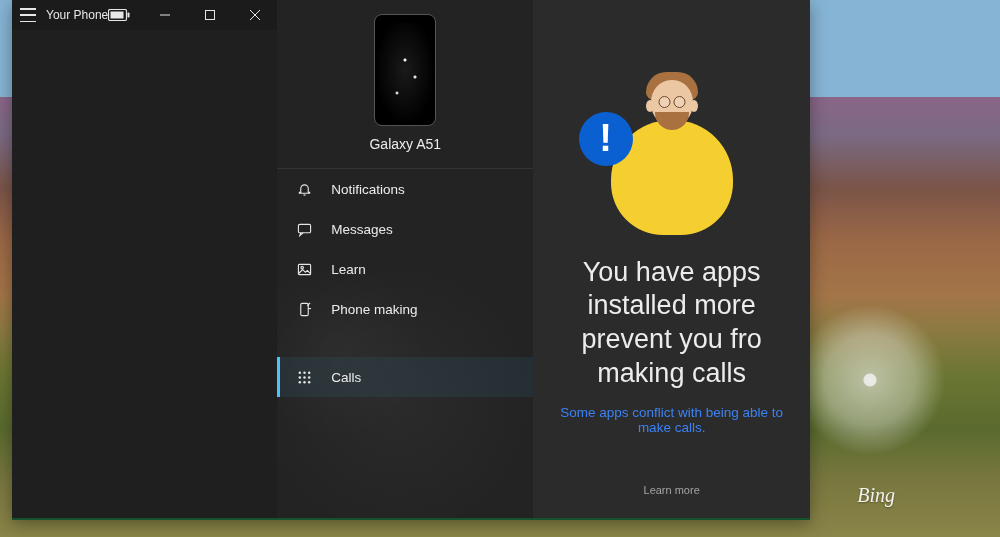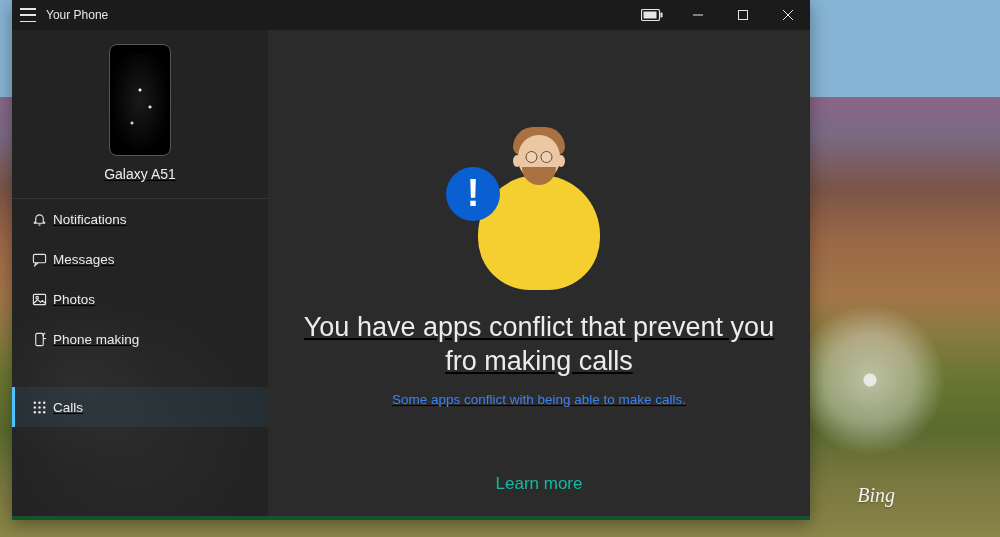--- a/index.html
+++ b/index.html
@@ -30,40 +30,40 @@
       font-size: 20px; font-style: italic;
       font-family: Georgia, serif;
       text-shadow: 0 1px 2px rgba(0,0,0,0.35);
     }
     .window {
       position: absolute;
       left: 12px; top: 0;
       width: 798px; height: 520px;
       background: #1f1f1f;
       display: flex;
-      flex-direction: column;
+      flex-direction: row;
       box-shadow: 0 4px 16px rgba(0,0,0,0.35);
-      border-bottom: 4px solid #14532d;
+      border-bottom: 2px solid #14532d;
     }
     .titlebar {
       height: 30px;
       display: flex; align-items: center;
       background: #1b1b1b;
       color: #e6e6e6;
     }
     .titlebar-left { display: flex; align-items: center; gap: 10px; padding-left: 8px; }
     .ham { width: 16px; height: 14px; display: flex; flex-direction: column; justify-content: space-between; cursor: pointer; }
     .ham span { display: block; height: 1.5px; background: #e6e6e6; width: 100%; }
     .title { font-size: 12px; }
     .titlebar-spacer { flex: 1; }
     .battery-wrap { padding-right: 12px; }
     .wc-buttons { display: flex; }
     .wc-btn { width: 45px; height: 30px; display: flex; align-items: center; justify-content: center; cursor: pointer; color: #e6e6e6; }
 
-    .body { flex: 1; display: flex; min-height: 0; text-decoration: underline; }
+    .body { flex: 1; display: flex; min-height: 0; }
     .sidebar {
       width: 256px;
       background: #232323;
       display: flex; flex-direction: column;
       position: relative;
       color: #ececec;
       background-image: radial-gradient(circle at 120px 400px, rgba(255,255,255,0.035) 0, transparent 140px),
                         radial-gradient(circle at 60px 350px, rgba(255,255,255,0.03) 0, transparent 90px);
     }
     .phone-preview { display: flex; flex-direction: column; align-items: center; padding: 14px 0 6px; }
@@ -79,21 +79,21 @@
     }
     .phone-device::before {
       content: ""; position: absolute;
       left: 50%; transform: translateX(-50%);
       top: 3px; width: 24px; height: 5px;
       background: #000; border-radius: 3px;
     }
     .phone-name { margin-top: 10px; font-size: 14px; }
     .nav { margin-top: 10px; border-top: 1px solid rgba(255,255,255,0.08); }
     .nav-item {
-      display: flex; align-items: center; gap: 6px;
+      display: flex; align-items: center; gap: 19px;
       height: 40px; padding: 0 16px;
       font-size: 13.5px; cursor: pointer;
       border-left: 3px solid transparent;
     }
     .nav-item.active { border-left-color: #4cc2ff; background: rgba(76,194,255,0.07); margin-top: 28px; }
     .nav-icon { width: 16px; height: 16px; flex: 0 0 16px; display: flex; align-items: center; justify-content: center; }
     .sidebar-grow { flex: 1; }
     .settings-row { border-top: 1px solid rgba(255,255,255,0.07); }
 
     .main {
@@ -135,21 +135,21 @@
       margin-top: 30px;
       font-size: 27px; font-weight: 300;
       text-align: center; line-height: 1.25;
       max-width: 520px;
     }
     .msg-sub {
       margin-top: 14px; font-size: 13.5px; color: #3b82f6; text-align: center;
     }
     .learn-more {
       position: absolute; bottom: 22px; left: 50%; transform: translateX(-50%);
-      color: #14b8a6; font-size: 17px; cursor: pointer;
+      color: #a3a3a3; font-size: 11px; cursor: pointer;
     }
 
     svg { display: block; }
   </style>
 </head>
 <body>
 
 <div class="desktop-bg"></div>
 <div class="bing-logo">Bing</div>
 
@@ -220,21 +220,21 @@
         </div>
 
         <div class="nav-item">
           <span class="nav-icon">
             <svg width="15" height="15" viewBox="0 0 16 16" fill="none" stroke="#e6e6e6" stroke-width="1.2">
               <rect x="1.5" y="2.5" width="13" height="11" rx="1"></rect>
               <circle cx="5.5" cy="6" r="1.3"></circle>
               <path d="M2 12 l4 -4 l3 3 l2 -2 l3 3"></path>
             </svg>
           </span>
-          <span>Photos</span>
+          <span>Learn</span>
         </div>
 
         <div class="nav-item">
           <span class="nav-icon">
             <svg width="15" height="15" viewBox="0 0 16 16" fill="none" stroke="#e6e6e6" stroke-width="1.2">
               <rect x="4" y="1.5" width="8" height="13" rx="1.5"></rect>
               <line x1="11" y1="4" x2="14" y2="1"></line>
               <line x1="12" y1="7" x2="15" y2="7"></line>
             </svg>
           </span>
@@ -270,18 +270,18 @@
         <div class="head"></div>
         <div class="ear l"></div>
           <div class="ear r"></div>
         <div class="glasses">
             <div class="lens"></div>
             <div class="lens"></div>
           </div>
         <div class="beard"></div>
         <div class="badge">!</div>
       </div>
-      <div class="msg-title">You have apps conflict that prevent you fro making calls</div>
+      <div class="msg-title">You have apps installed more prevent you fro making calls</div>
       <div class="msg-sub">Some apps conflict with being able to make calls.</div>
       <div class="learn-more">Learn more</div>
     </div>
   </div>
 </div>
 
 </body></html>

